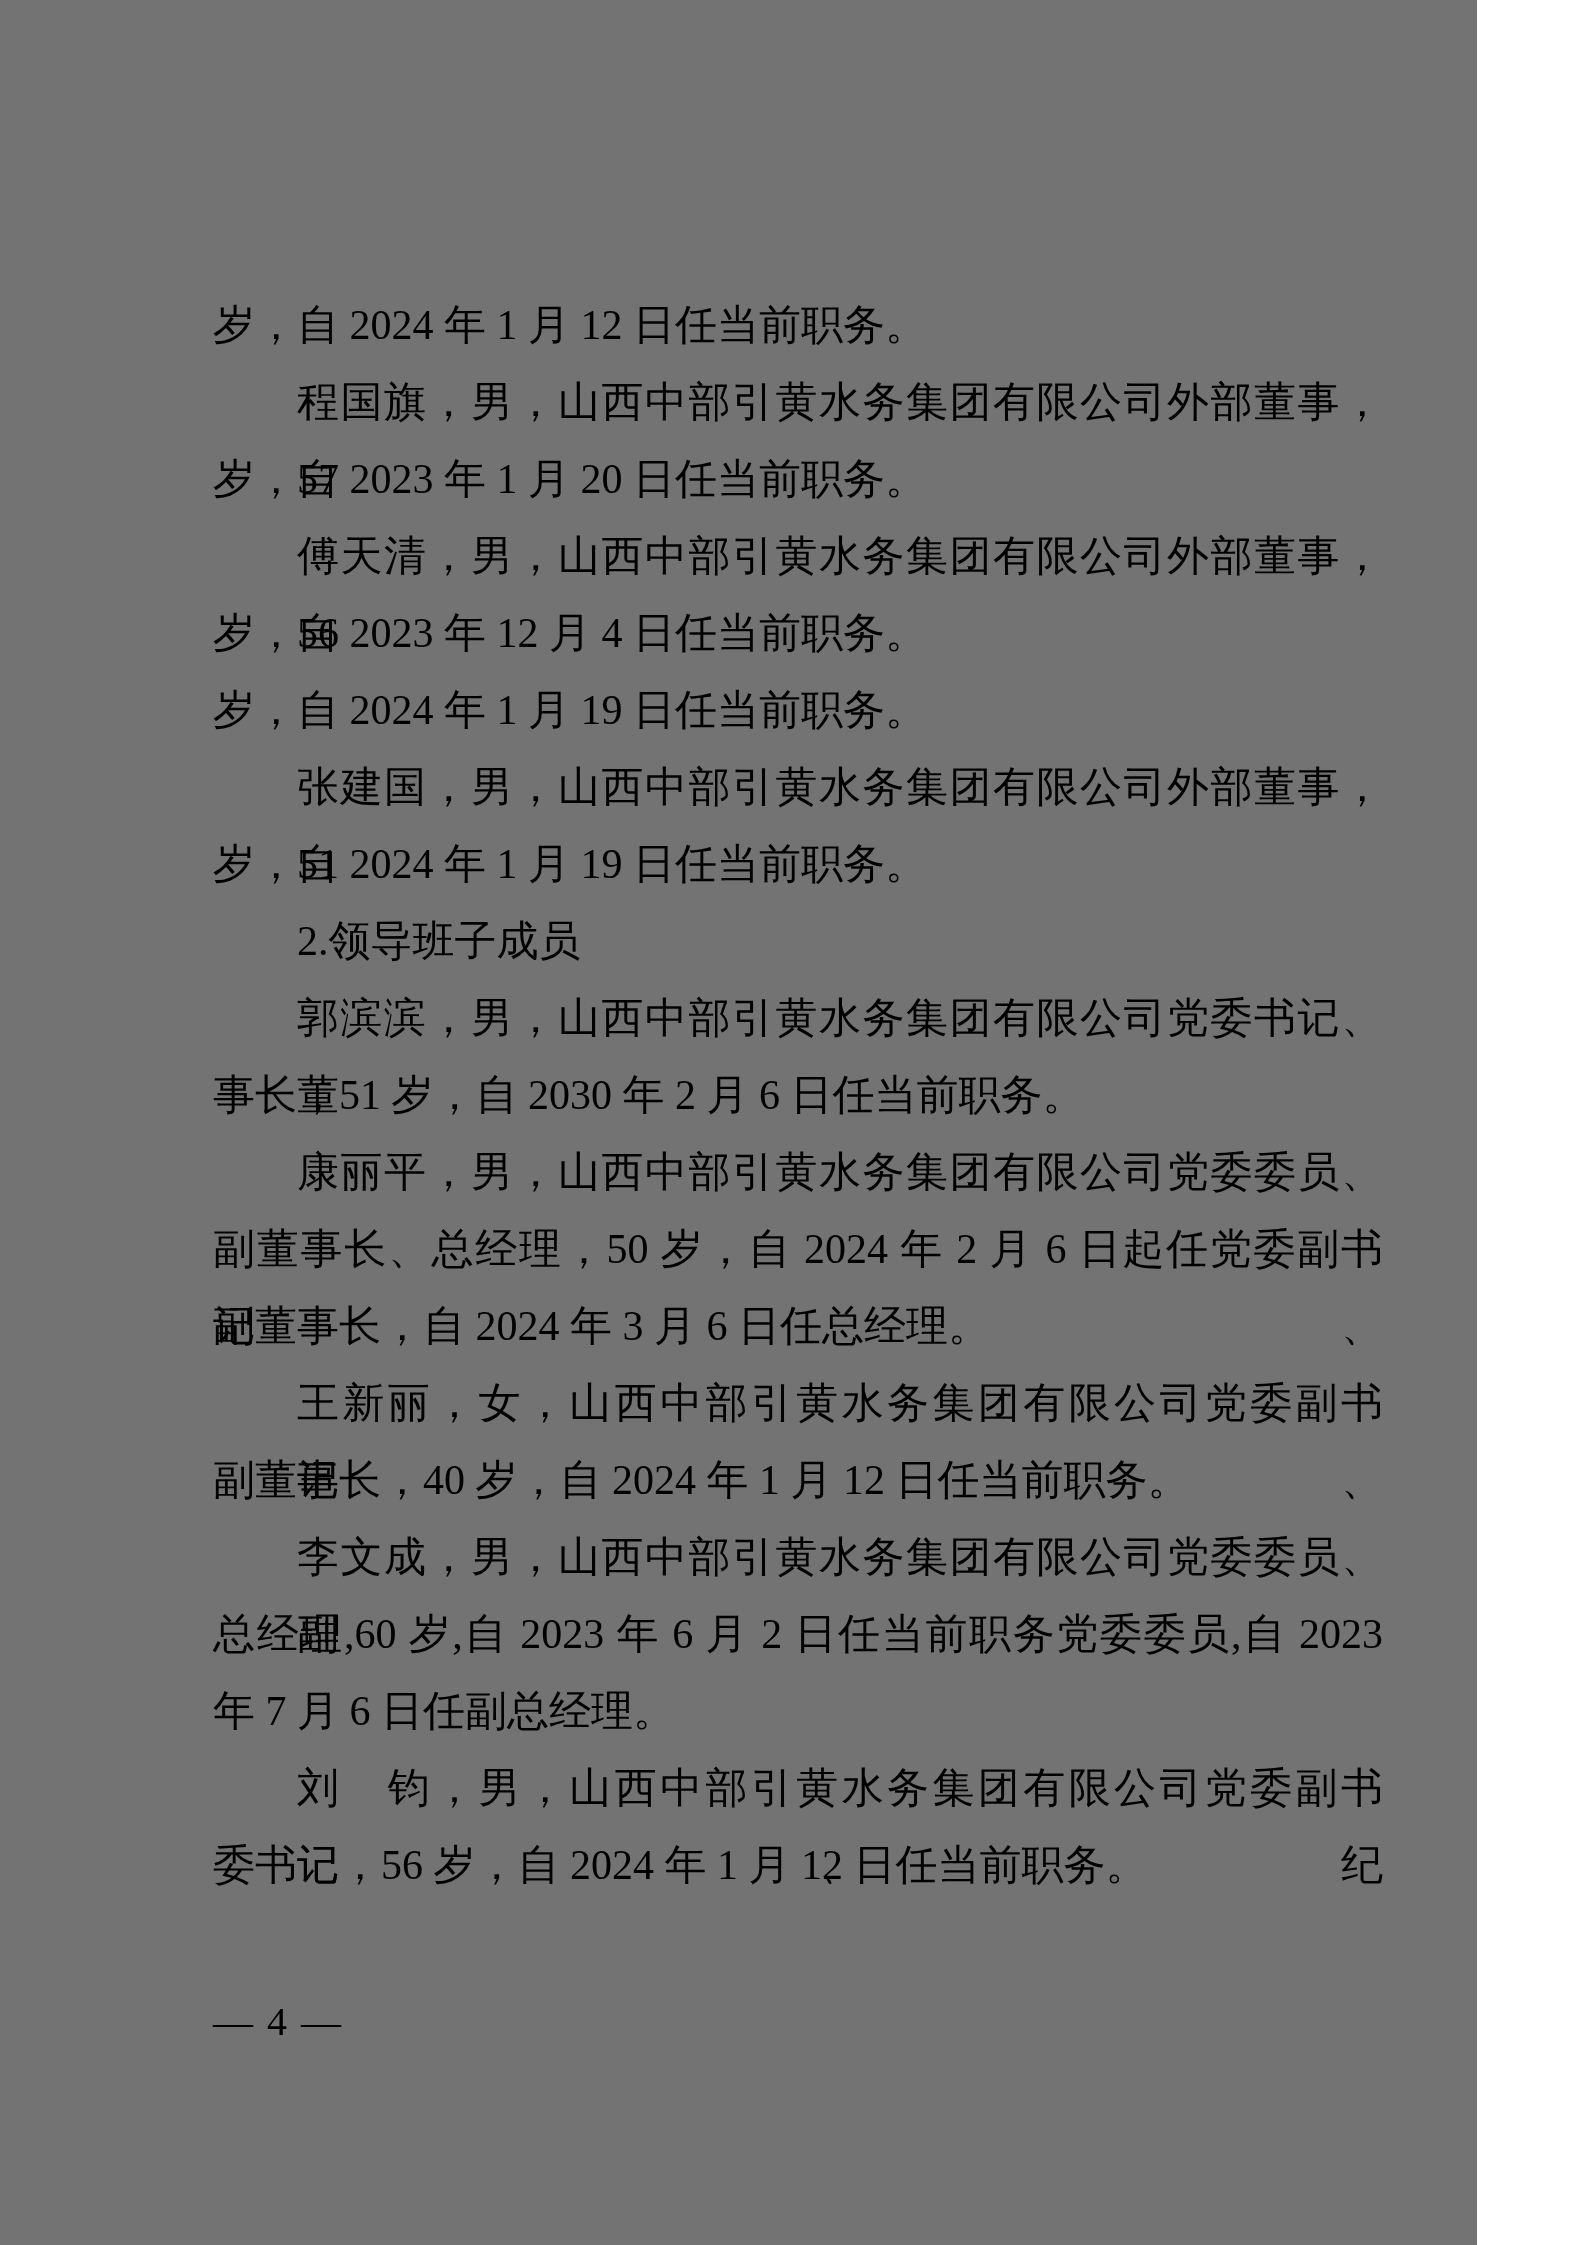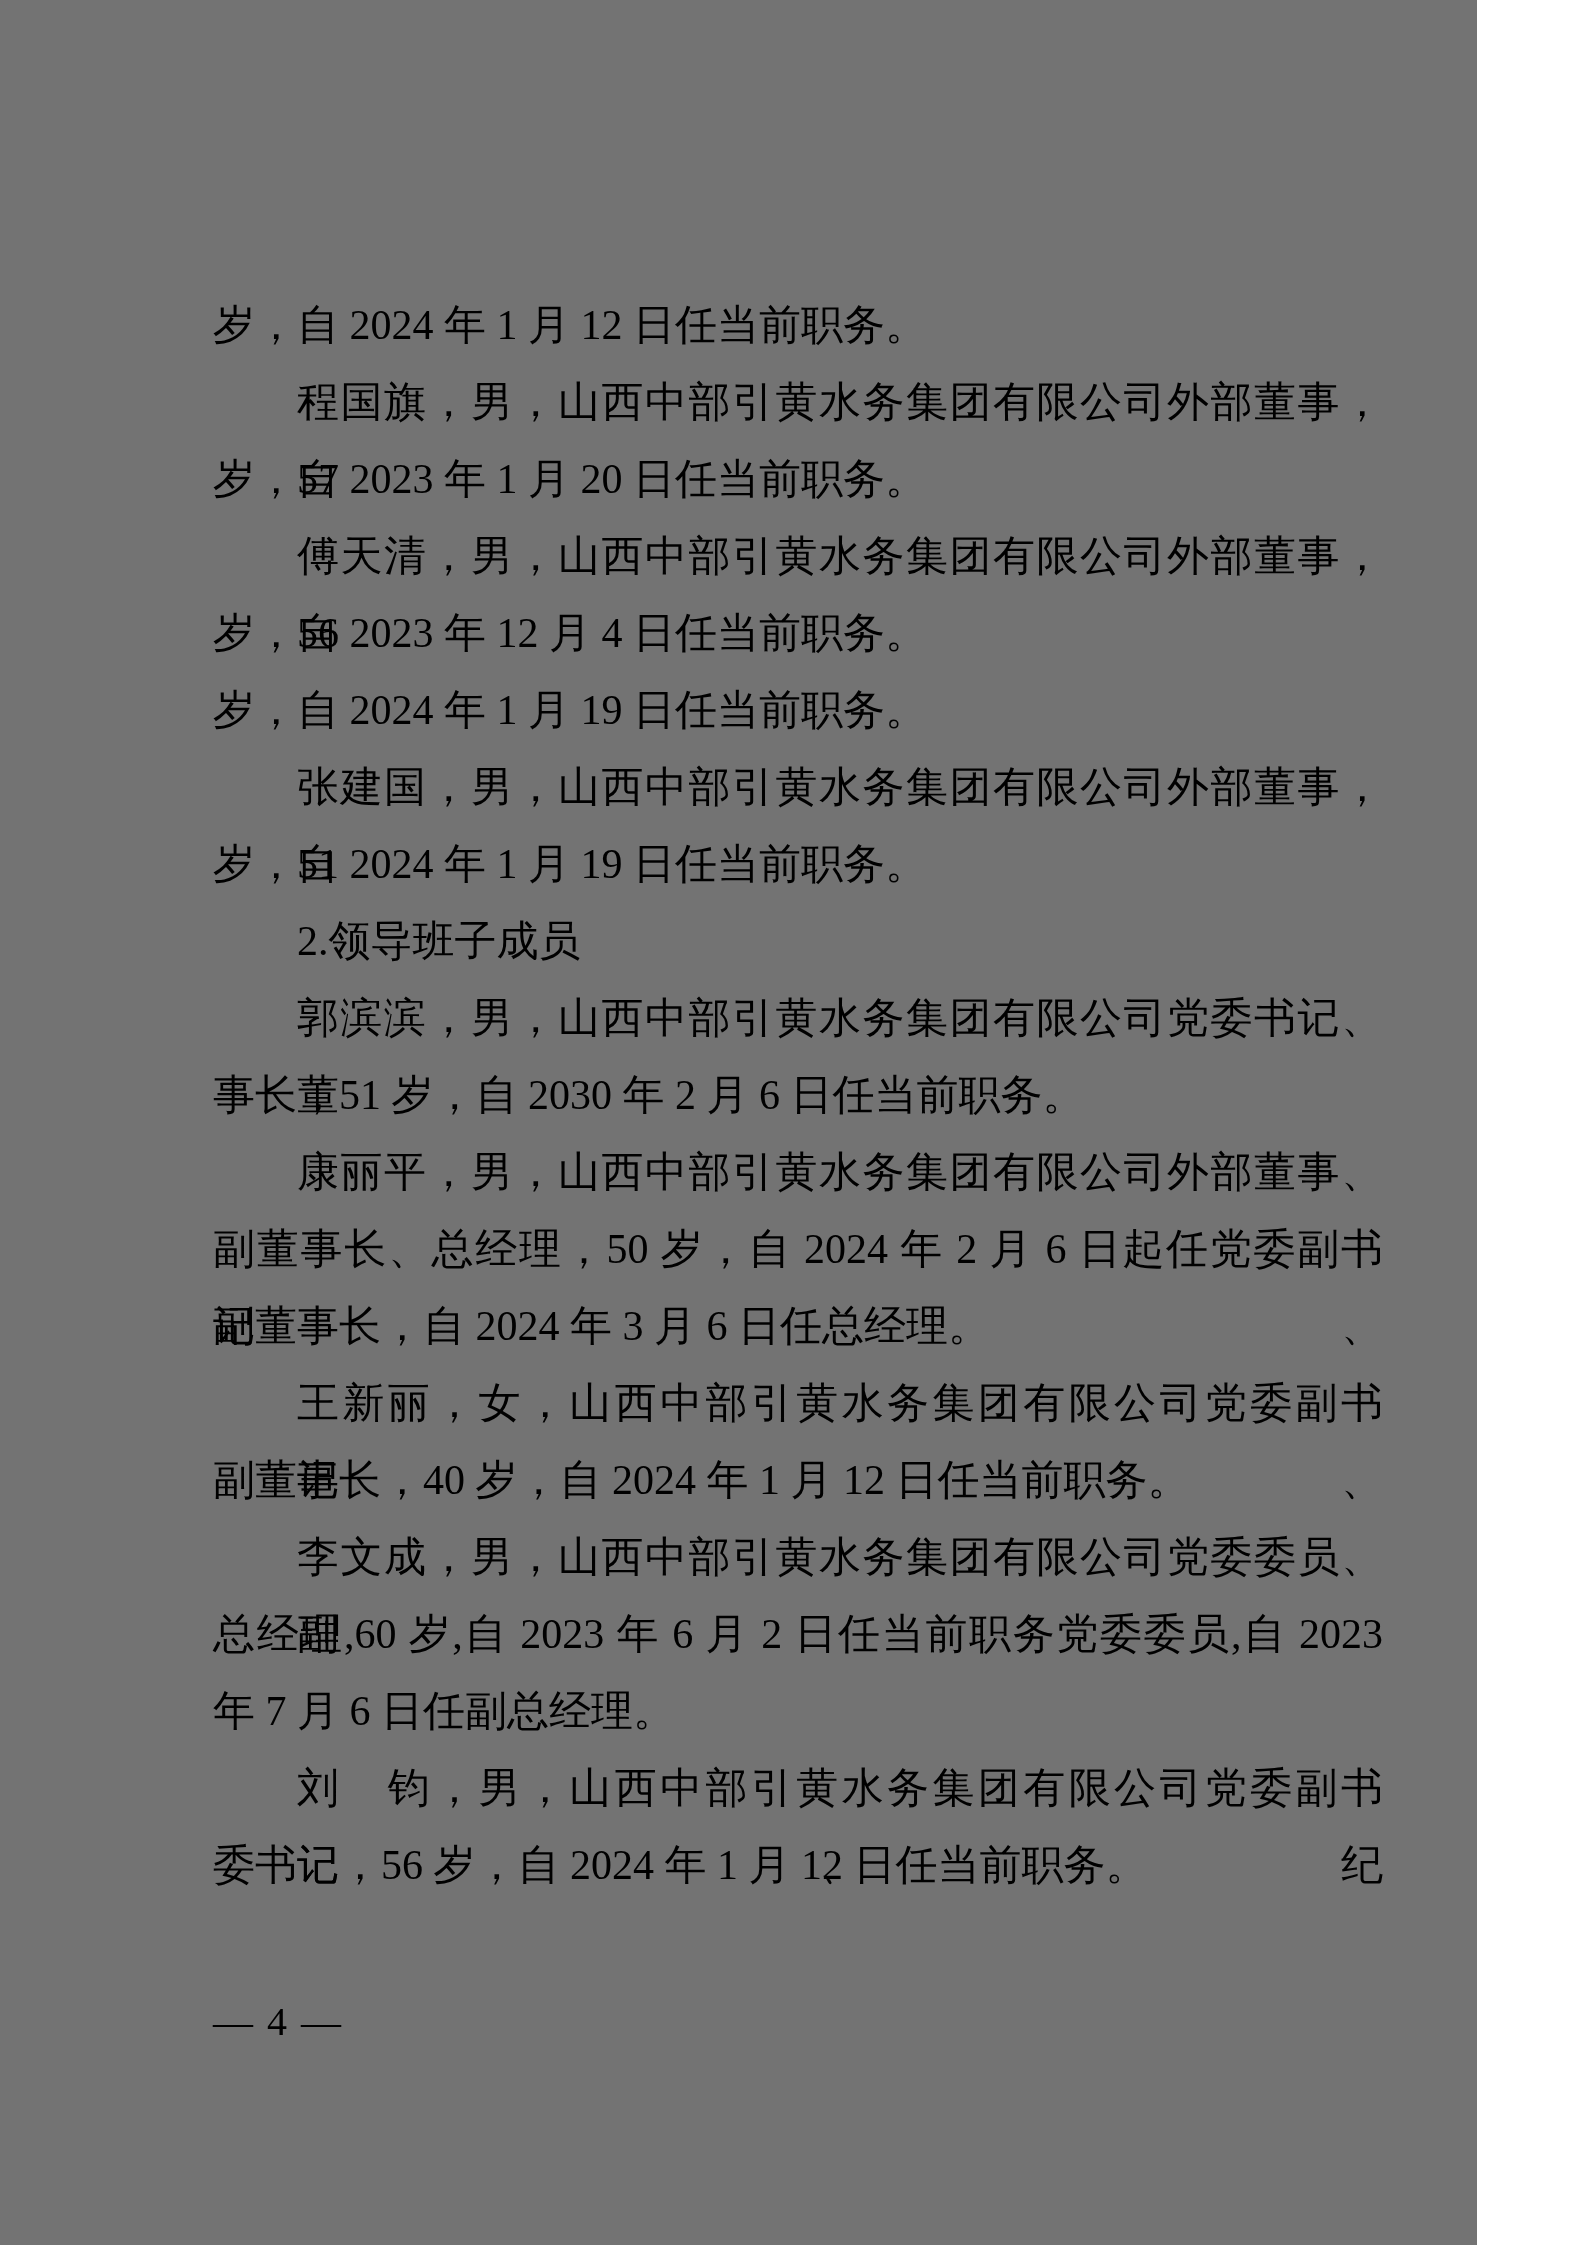--- a/index.html
+++ b/index.html
@@ -59,21 +59,21 @@
       <div class="line indent justify">程国旗，男，山西中部引黄水务集团有限公司外部董事，57</div>
       <div class="line">岁，自 2023 年 1 月 20 日任当前职务。</div>
       <div class="line indent justify">傅天清，男，山西中部引黄水务集团有限公司外部董事，56</div>
       <div class="line">岁，自 2023 年 12 月 4 日任当前职务。</div>
       <div class="line">岁，自 2024 年 1 月 19 日任当前职务。</div>
       <div class="line indent justify">张建国，男，山西中部引黄水务集团有限公司外部董事，51</div>
       <div class="line">岁，自 2024 年 1 月 19 日任当前职务。</div>
       <div class="line indent">2.领导班子成员</div>
       <div class="line indent justify">郭滨滨，男，山西中部引黄水务集团有限公司党委书记、董</div>
       <div class="line">事长，51 岁，自 2030 年 2 月 6 日任当前职务。</div>
-      <div class="line indent justify">康丽平，男，山西中部引黄水务集团有限公司外部董事、</div>
+      <div class="line indent justify">康丽平，男，山西中部引黄水务集团有限公司党委委员、</div>
       <div class="line justify">副董事长、总经理，50 岁，自 2024 年 2 月 6 日起任党委副书记、</div>
       <div class="line">副董事长，自 2024 年 3 月 6 日任总经理。</div>
       <div class="line indent justify">王新丽，女，山西中部引黄水务集团有限公司党委副书记、</div>
       <div class="line">副董事长，40 岁，自 2024 年 1 月 12 日任当前职务。</div>
       <div class="line indent justify">李文成，男，山西中部引黄水务集团有限公司党委委员、副</div>
       <div class="line justify">总经理,60 岁,自 2023 年 6 月 2 日任当前职务党委委员,自 2023</div>
       <div class="line">年 7 月 6 日任副总经理。</div>
       <div class="line indent justify">刘　钧，男，山西中部引黄水务集团有限公司党委副书记、纪</div>
       <div class="line">委书记，56 岁，自 2024 年 1 月 12 日任当前职务。</div>
     </div>

